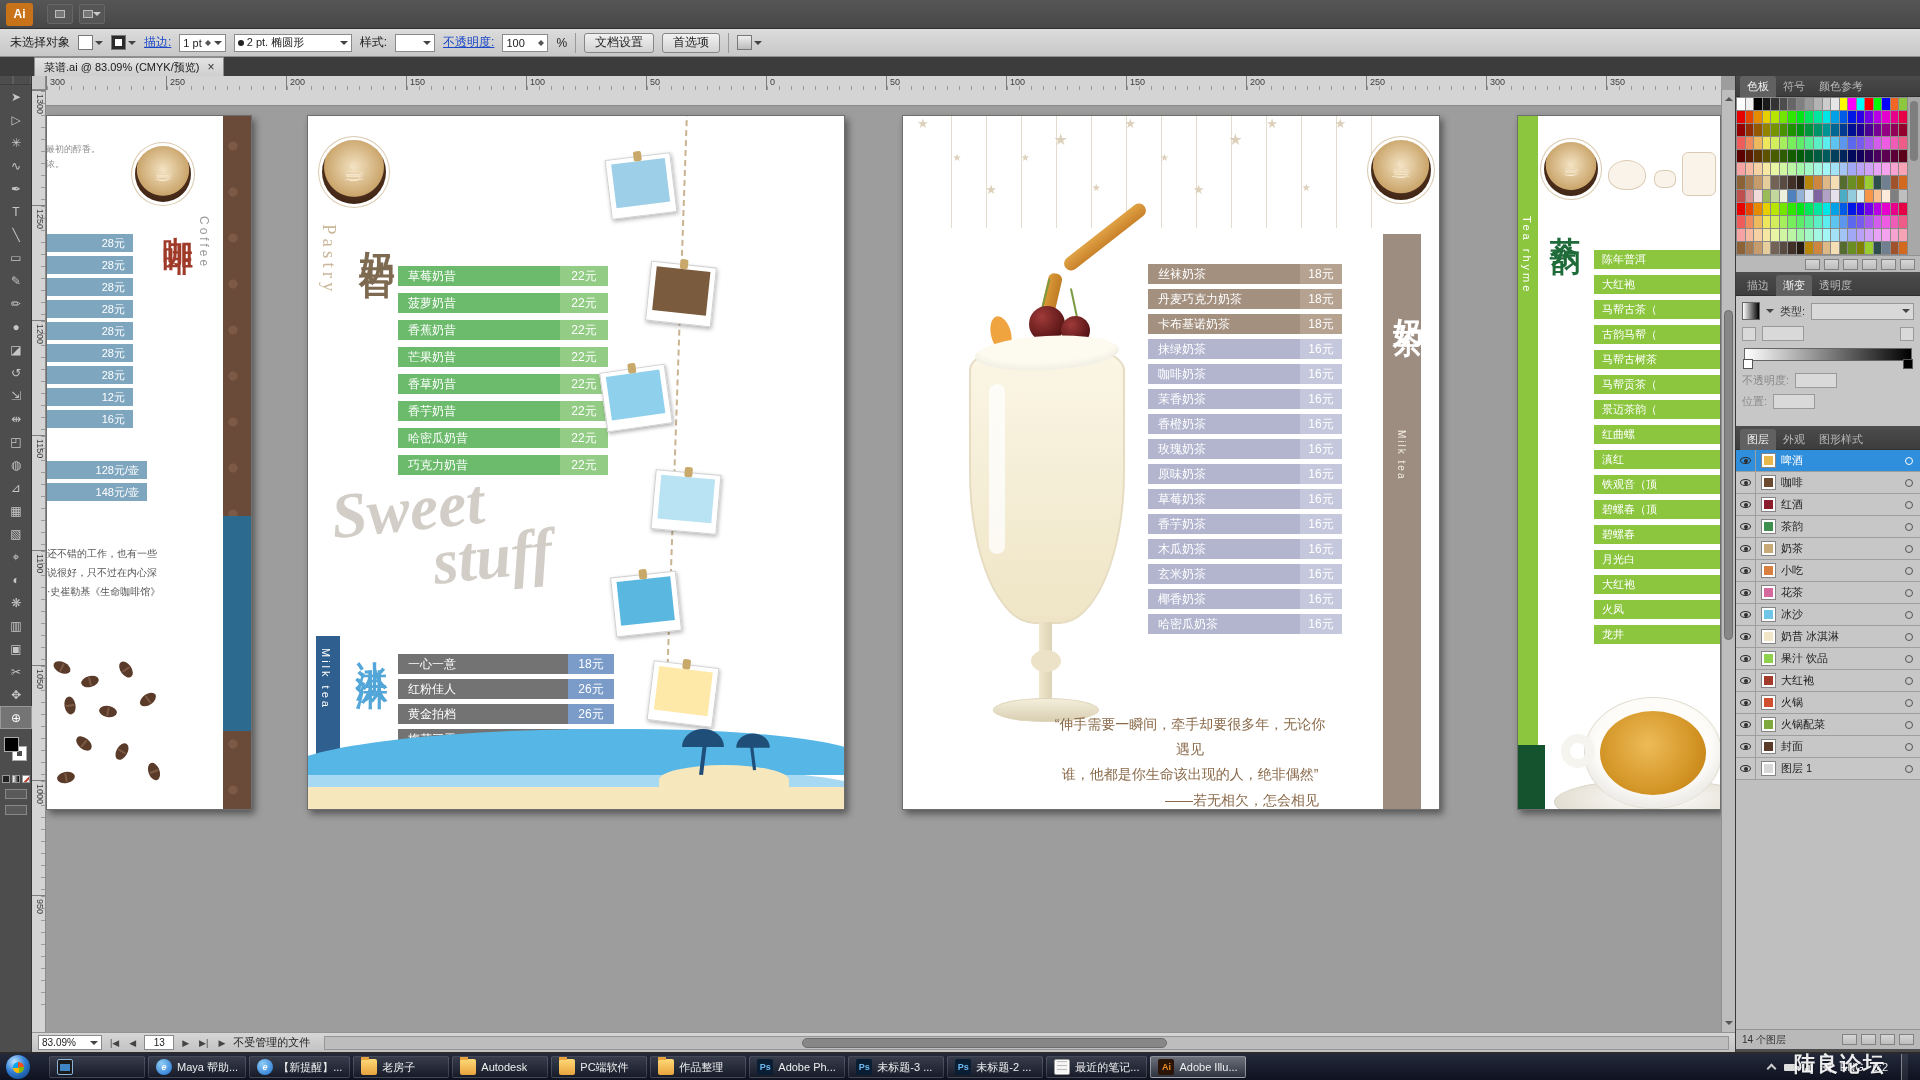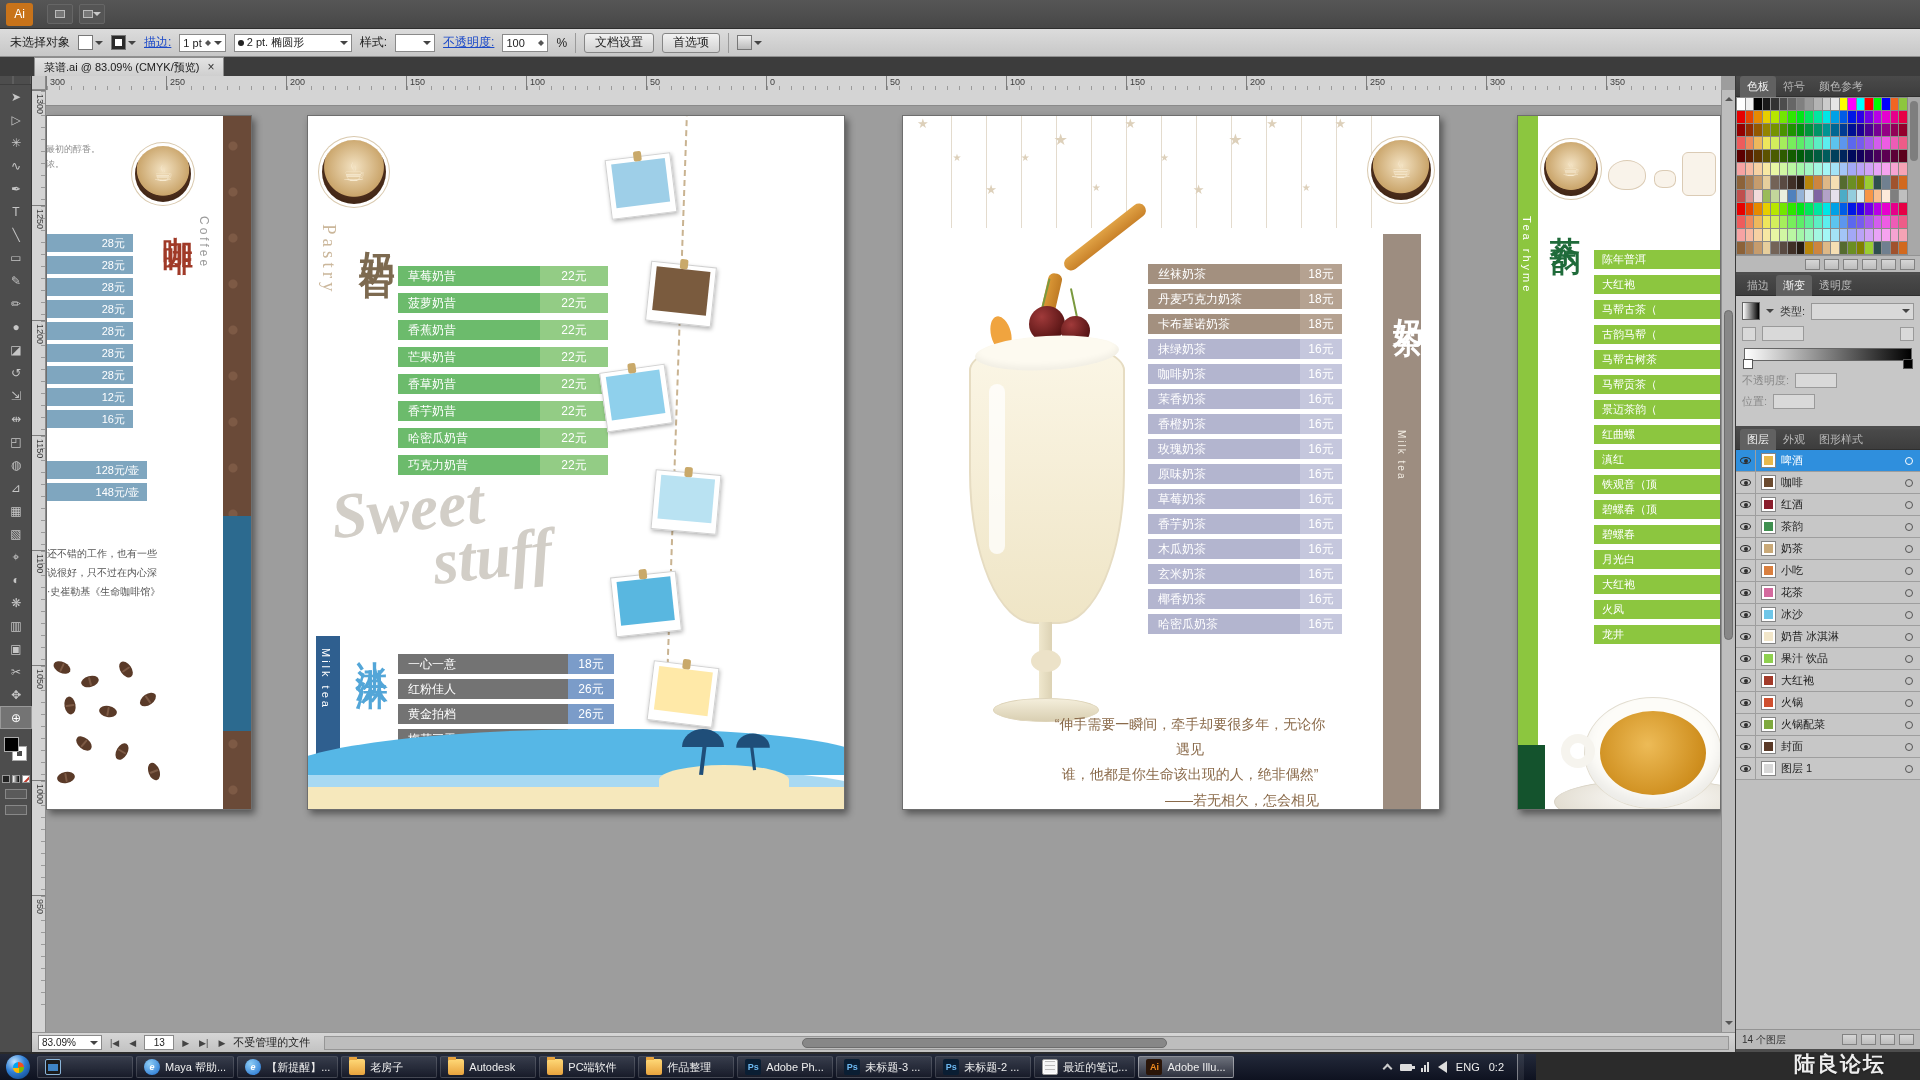--- a/index.html
+++ b/index.html
@@ -3,21 +3,21 @@
 <meta charset="utf-8">
 <style>
   *{box-sizing:border-box;margin:0;padding:0}
   html,body{width:1920px;height:1080px;overflow:hidden}
   body{font-family:"Liberation Sans","DejaVu Sans",sans-serif;background:#2b2b2b;position:relative;font-size:12px}
   .vtext{writing-mode:vertical-rl}
 
   
   #menubar{position:absolute;left:0;top:0;width:1920px;height:29px;background:linear-gradient(#565656,#474747);display:flex;align-items:center;color:#e3e3e3;border-bottom:1px solid #2e2e2e}
   .ai-logo{width:27px;height:23px;margin:0 8px 0 6px;background:#цb}
-  .ai-logo{background:#c8731a;border-radius:3px;color:#fff;font-weight:normal;font-size:12px;display:flex;align-items:center;justify-content:center}
+  .ai-logo{background:#c8731a;border-radius:3px;color:#fff;font-weight:bold;font-size:12px;display:flex;align-items:center;justify-content:center}
   .mitem{padding:0 10px;height:29px;line-height:29px;cursor:default}
   .mb-iconbtn{width:26px;height:20px;margin-left:6px;border:1px solid #666;border-radius:2px;background:#555;display:flex;align-items:center;justify-content:center}
   .mb-iconbtn .sq{width:10px;height:8px;border:1px solid #bbb;background:#777}
   .mb-right{margin-left:auto;display:flex;align-items:center;gap:10px}
   .ws-btn{display:flex;align-items:center;gap:6px;border:1px solid #6a6a6a;background:#565656;border-radius:3px;padding:2px 10px;color:#ddd}
   .caret{width:0;height:0;border:4px solid transparent;border-top-color:#c9c9c9;margin-top:4px}
   .searchbox{width:170px;height:18px;background:#3d3d3d;border:1px solid #2a2a2a;border-radius:9px;display:flex;align-items:center;padding:0 6px;gap:5px}
   .mag{width:8px;height:8px;border:2px solid #9a9a9a;border-radius:50%;position:relative}
   .mag::after{content:"";position:absolute;left:6px;top:6px;width:2px;height:5px;background:#9a9a9a;transform:rotate(-45deg)}
   .searchbox input{background:transparent;border:0;outline:none;color:#ddd;width:120px;font-size:11px}
@@ -122,21 +122,21 @@
   .beans .bean:nth-of-type(9){left:10px;top:118px;transform:rotate(-10deg)}
   .beans .bean:nth-of-type(10){left:98px;top:112px;transform:rotate(70deg)}
 
   
   #board-milkshake .logo-circle{left:14px;top:24px;width:64px;height:64px;font-size:26px}
   .ms-side{position:absolute;left:10px;top:108px;font-size:19px;letter-spacing:4px;color:#cbb79b;font-family:"Liberation Serif",serif}
   .ms-title{position:absolute;left:44px;top:106px;font-size:36px;letter-spacing:10px;color:#7d6a50;font-family:"Liberation Serif",serif;font-weight:bold}
   .green-rows{position:absolute;left:90px;top:150px;width:210px}
   .green-rows .mrow{margin-bottom:7px}
   .green-rows .mname{flex:1;background:#6cbb6c}
-  .green-rows .mprice{width:68px;background:#93cc85}
+  .green-rows .mprice{width:48px;background:#93cc85}
   .sweet{position:absolute;left:26px;top:362px;font-family:"Liberation Serif",serif;font-style:italic;font-weight:bold;font-size:64px;color:#d2cec7;transform:rotate(-6deg);line-height:.88}
   .sweet .s2{margin-left:96px}
   .blue-stripe{position:absolute;left:8px;top:520px;width:24px;height:175px;background:#2f5f8f}
   .stripe-label{position:absolute;left:4px;top:12px;color:#fff;font-size:11px;letter-spacing:3px}
   .ic-title{position:absolute;left:42px;top:520px;font-size:32px;letter-spacing:8px;color:#53a6d8;font-family:"Liberation Serif",serif;font-weight:bold}
   .blue-rows{position:absolute;left:90px;top:538px;width:216px}
   .blue-rows .mrow{margin-bottom:5px}
   .blue-rows .mname{flex:1;background:#737373}
   .blue-rows .mprice{width:46px;background:#7b9cc9}
   .rope{position:absolute;left:368px;top:-6px;height:575px;border-left:2px dashed #c9b391;transform:rotate(2deg)}
@@ -251,21 +251,21 @@
   .lrow.sel{background:#2f8fdd;color:#fff}
   .lrow.sel .ltarget{border-color:#fff}
   .l-fill{flex:1;background:#bfbfbf}
   .l-foot{height:20px;background:#b9b9b9;border-top:1px solid #939393;display:flex;align-items:center;padding:0 6px;font-size:10px;color:#333;gap:4px}
   .l-foot .mi{margin-left:auto}
   .l-foot .mi ~ .mi{margin-left:0}
   #pg-layers{flex:1;display:flex;flex-direction:column}
   #pg-layers .p-body{flex:1;display:flex;flex-direction:column}
 
   
-  #taskbar{position:absolute;left:0;top:1054px;width:1536px;height:26px;background:linear-gradient(#23293a,#0e1220);display:flex;align-items:center;padding:0 2px;gap:3px}
+  #taskbar{position:absolute;left:0;top:1054px;width:1920px;height:26px;background:linear-gradient(#23293a,#0e1220);display:flex;align-items:center;padding:0 2px;gap:15px}
   .orb{width:24px;height:24px;border-radius:50%;background:radial-gradient(circle at 35% 28%,#bfe3ff,#2f7fd6 45%,#0a3c7a);display:flex;align-items:center;justify-content:center;margin:0 4px}
   .orb i{width:11px;height:11px;border-radius:50%;background:conic-gradient(#f25022 0 25%,#7fba00 0 50%,#ffb900 0 75%,#00a4ef 0)}
   .tb-item{height:22px;display:flex;align-items:center;gap:5px;padding:0 7px;border:1px solid rgba(255,255,255,.14);border-radius:2px;background:linear-gradient(rgba(255,255,255,.10),rgba(255,255,255,.03));color:#eee;font-size:11px;max-width:112px;min-width:96px;overflow:hidden}
   .tb-item.active{background:linear-gradient(rgba(255,255,255,.34),rgba(255,255,255,.12));border-color:rgba(255,255,255,.4)}
   .tb-item .lbl{white-space:nowrap;overflow:hidden;text-overflow:ellipsis}
   .tb-icon{width:16px;height:16px;border-radius:2px;flex:0 0 16px;display:flex;align-items:center;justify-content:center;font-size:9px;font-weight:bold}
   .v-ie{background:radial-gradient(circle at 35% 30%,#8ecdf5,#1e6fd0);border-radius:50%;color:#fff;font-style:italic}
   .v-ie::before{content:"e"}
   .v-folder{background:linear-gradient(#ffd978,#e8a33d);position:relative;border-radius:2px}
   .v-folder::before{content:"";position:absolute;left:0;top:-3px;width:8px;height:4px;background:#e8a33d;border-radius:2px 2px 0 0}

